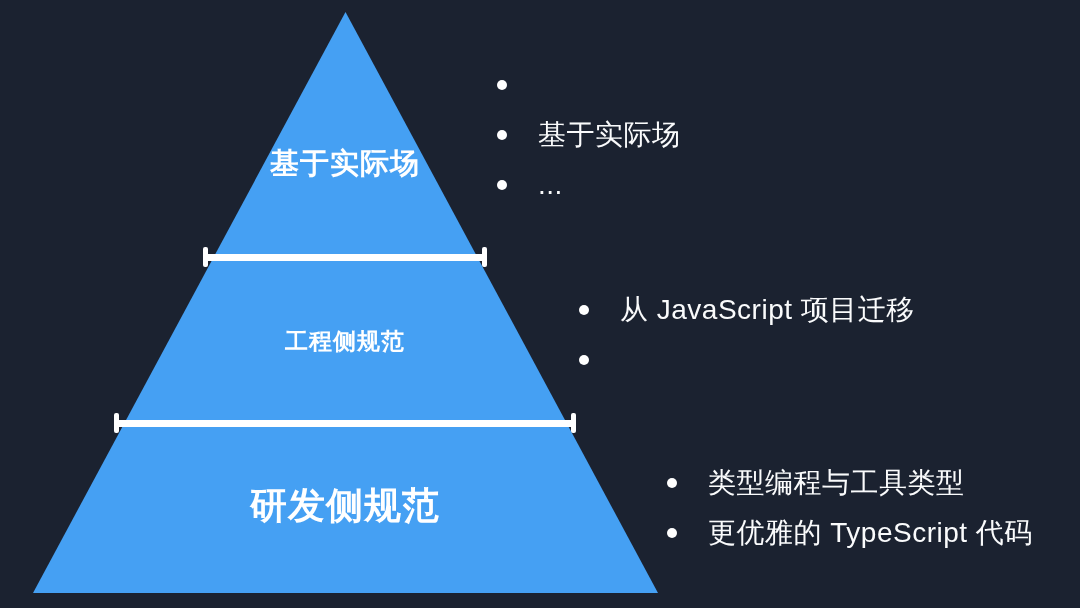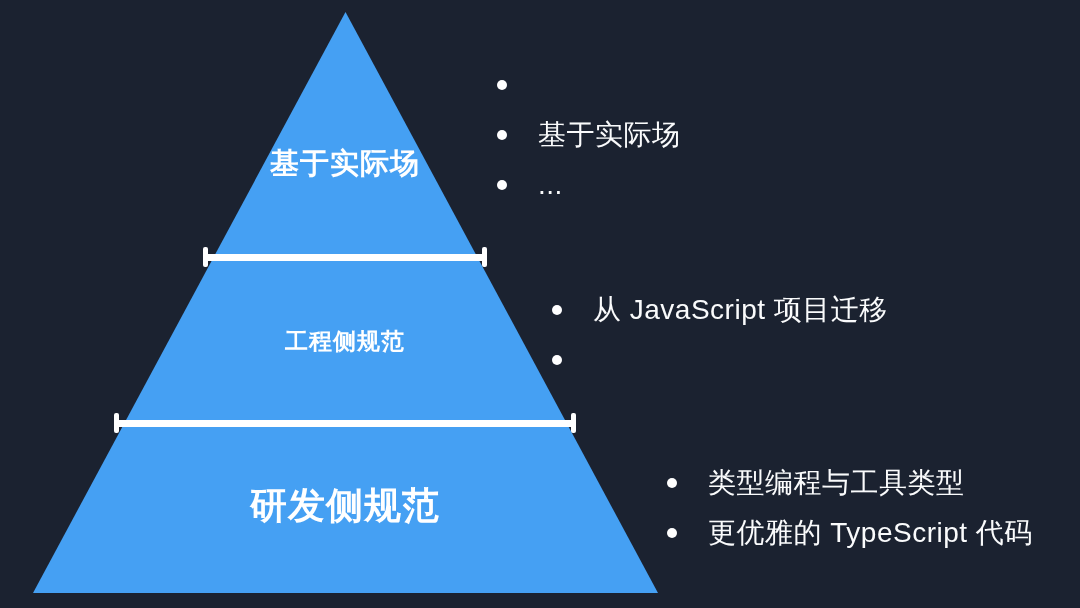--- a/index.html
+++ b/index.html
@@ -95,21 +95,21 @@
   }
   .blist .dot {
     flex: 0 0 auto;
     width: 10px;
     height: 10px;
     border-radius: 50%;
     background: #ffffff;
     margin-right: 31px;
   }
   .blist.l-top    { left: 497px; top: 60px;  }
-  .blist.l-middle { left: 552px; top: 285px; }
+  .blist.l-middle { left: 579px; top: 285px; }
   .blist.l-bottom { left: 667px; top: 458px; }
 </style>
 </head>
 <body>
 
 <div class="stage">
 
   <div class="pyramid"></div>
 
   <div class="tier-label top">

